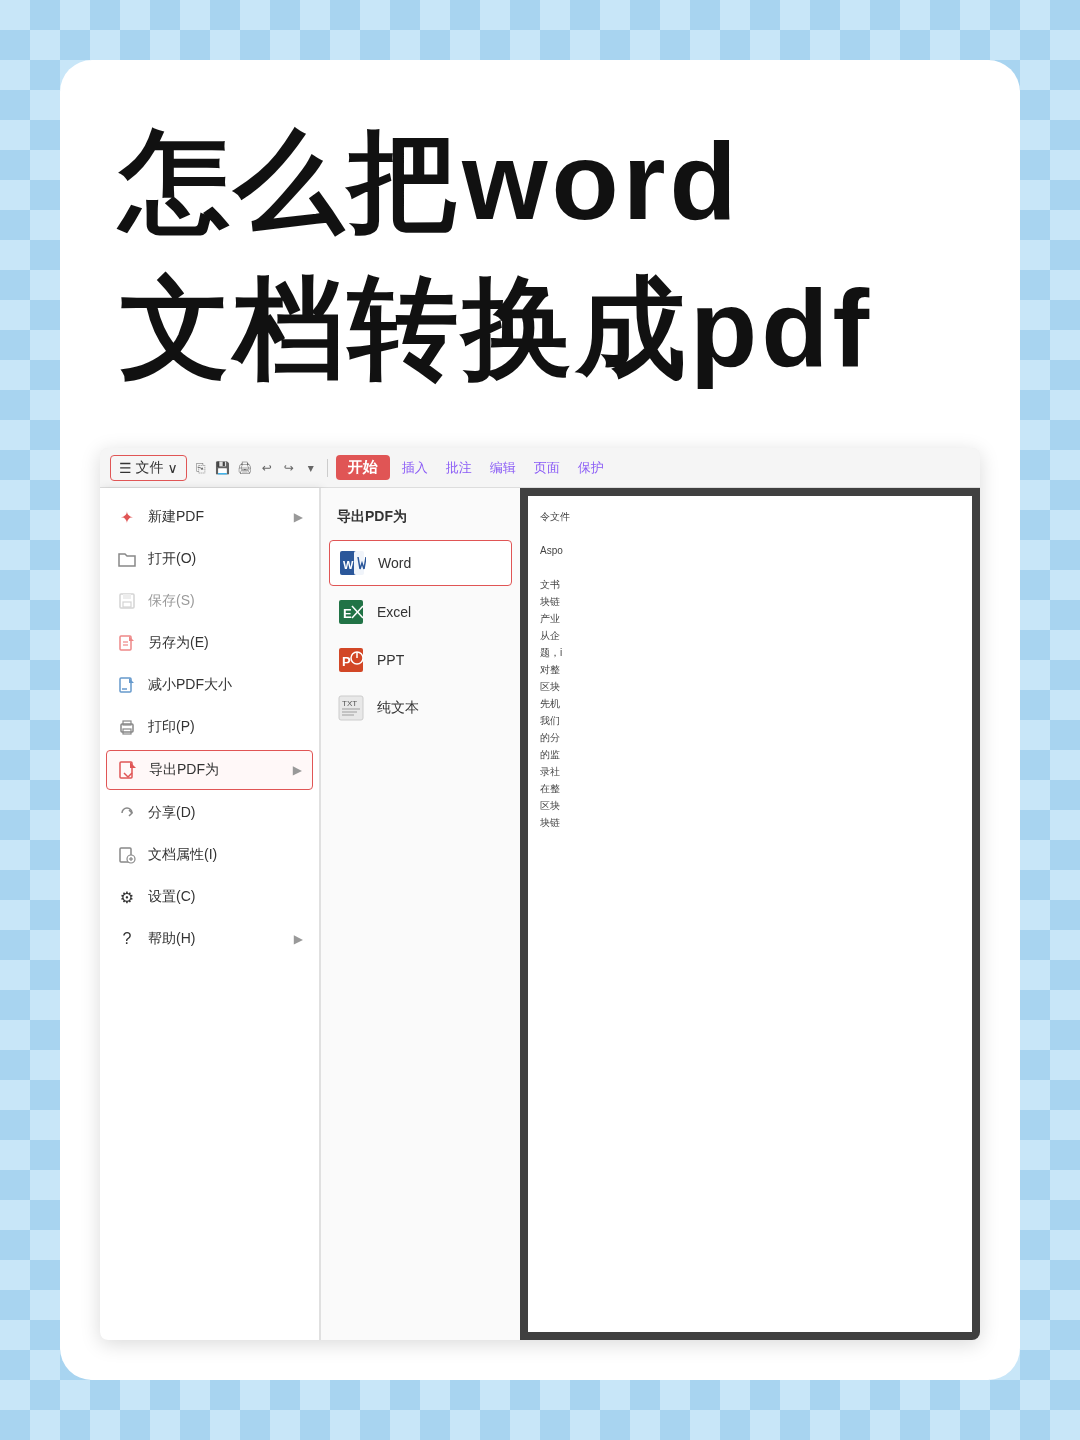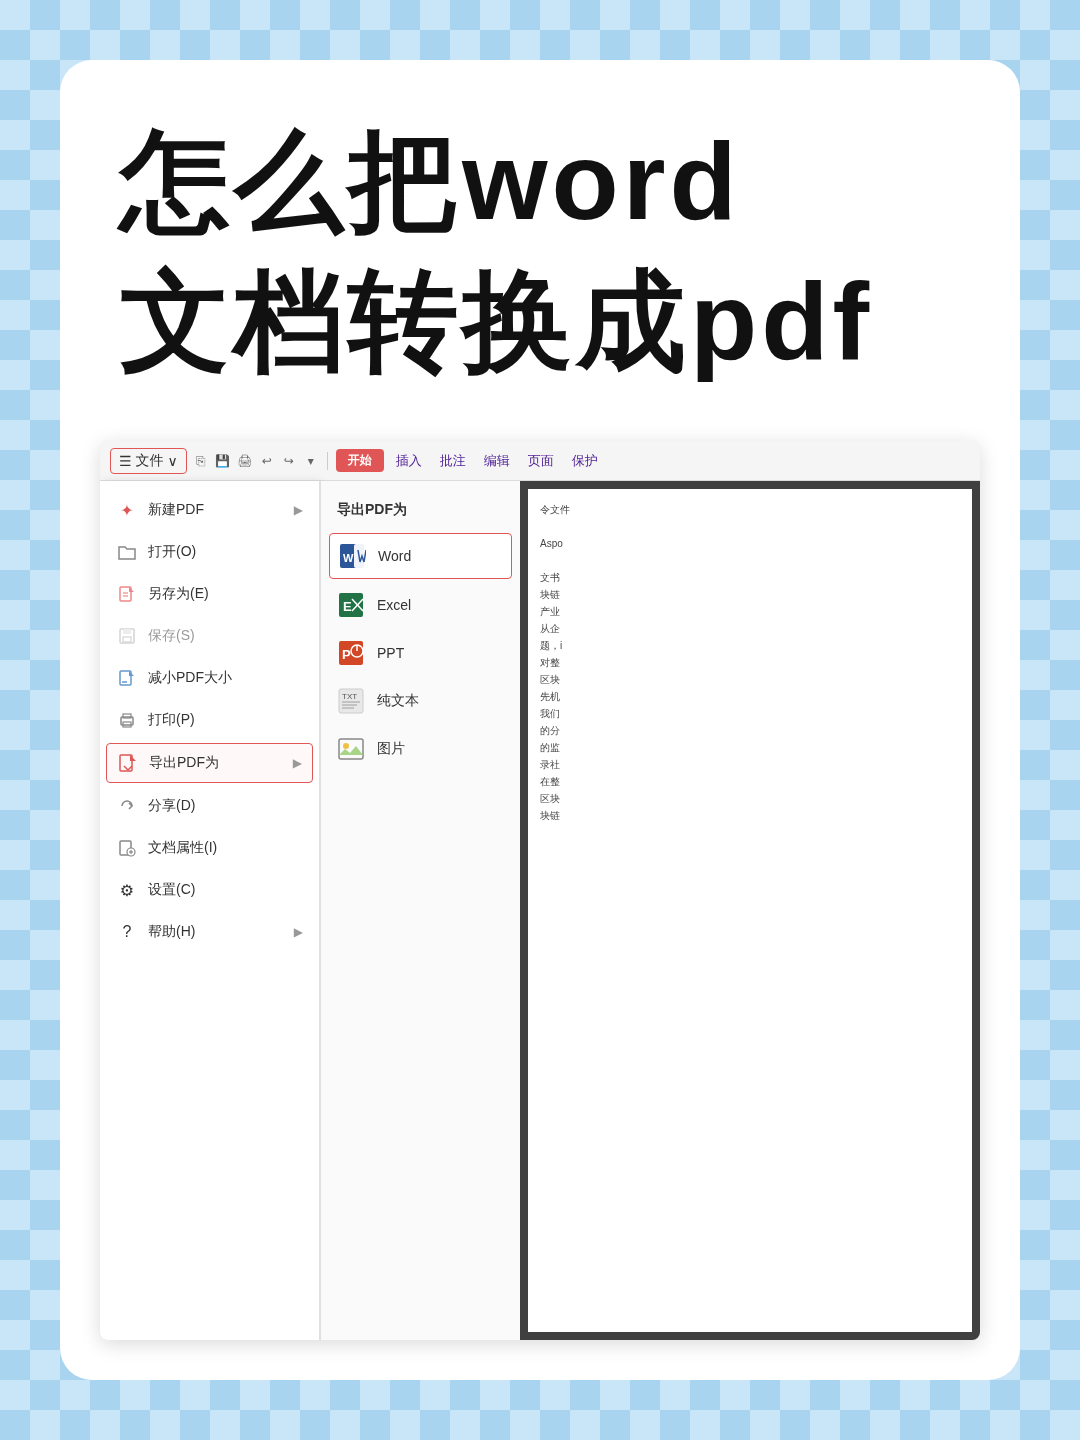--- a/index.html
+++ b/index.html
@@ -49,21 +49,21 @@
       line-height: 1.1;
       letter-spacing: 4px;
     }
 
     .title-line2 {
       font-size: 110px;
       font-weight: 900;
       color: #111;
       line-height: 1.1;
       letter-spacing: 4px;
-      margin-top: 19px;
+      margin-top: 26px;
     }
 
     .screenshot-container {
       width: 100%;
       background: #f0f0f0;
       border-radius: 8px;
       overflow: hidden;
       box-shadow: 0 4px 20px rgba(0,0,0,0.15);
       flex: 1;
       display: flex;
@@ -106,31 +106,31 @@
     .toolbar-sep {
       width: 1px;
       height: 18px;
       background: #ccc;
       margin: 0 2px;
     }
 
     .toolbar-btn {
       padding: 3px 6px;
       font-size: 13px;
-      color: #4c1d95;
+      color: #8b5cf6;
       border-radius: 4px;
       cursor: pointer;
     }
 
     .toolbar-btn-active {
       background: #e05555;
       color: white;
       padding: 3px 12px;
       border-radius: 4px;
-      font-size: 12px;
+      font-size: 15px;
       font-weight: bold;
     }
 
     
     .app-body {
       display: flex;
       flex: 1;
       position: relative;
     }
 
@@ -295,41 +295,41 @@
 
         <div class="menu-item">
           <span class="menu-icon">
             <svg width="20" height="20" viewBox="0 0 20 20">
                 <path d="M2 5h6l2 2h8v10H2z" fill="none" stroke="#888" stroke-width="1.5"></path>
               </svg>
           </span>
           <span>打开(O)</span>
         </div>
 
+        <div class="menu-item" style="opacity:0.5;">
+          <span class="menu-icon">
+            <svg width="20" height="20" viewBox="0 0 20 20">
+                <rect x="3" y="3" width="14" height="14" rx="1" fill="none" stroke="#aaa" stroke-width="1.5"></rect>
+                <rect x="6" y="3" width="8" height="5" fill="#ddd"></rect>
+                <rect x="6" y="11" width="8" height="5" fill="none" stroke="#aaa" stroke-width="1.2"></rect>
+              </svg>
+          </span>
+          <span>保存(S)</span>
+        </div>
+
         <div class="menu-item">
           <span class="menu-icon">
             <svg width="20" height="20" viewBox="0 0 20 20">
                 <rect x="3" y="3" width="11" height="14" rx="1" fill="none" stroke="#e88" stroke-width="1.5"></rect>
                 <path d="M12 3l5 5h-5z" fill="#e88"></path>
                 <line x1="6" y1="9" x2="11" y2="9" stroke="#e88" stroke-width="1.2"></line>
                 <line x1="6" y1="12" x2="11" y2="12" stroke="#e88" stroke-width="1.2"></line>
               </svg>
           </span>
           <span>另存为(E)</span>
-        </div>
-
-        <div class="menu-item" style="opacity:0.5;">
-          <span class="menu-icon">
-            <svg width="20" height="20" viewBox="0 0 20 20">
-                <rect x="3" y="3" width="14" height="14" rx="1" fill="none" stroke="#aaa" stroke-width="1.5"></rect>
-                <rect x="6" y="3" width="8" height="5" fill="#ddd"></rect>
-                <rect x="6" y="11" width="8" height="5" fill="none" stroke="#aaa" stroke-width="1.2"></rect>
-              </svg>
-          </span>
-          <span>保存(S)</span>
         </div>
 
         <div class="menu-item">
           <span class="menu-icon">
             <svg width="20" height="20" viewBox="0 0 20 20">
                 <rect x="3" y="3" width="11" height="14" rx="1" fill="none" stroke="#6699cc" stroke-width="1.5"></rect>
                 <path d="M12 3l5 5h-5z" fill="#6699cc"></path>
                 <line x1="5" y1="14" x2="10" y2="14" stroke="#6699cc" stroke-width="1.5"></line>
               </svg>
           </span>
@@ -439,30 +439,20 @@
               <rect x="2" y="2" width="24" height="24" rx="2" fill="#e8e8e8" stroke="#ccc"></rect>
               <text x="5" y="12" font-size="8" fill="#555">TXT</text>
               <line x1="5" y1="15" x2="23" y2="15" stroke="#aaa" stroke-width="1.2"></line>
               <line x1="5" y1="18" x2="20" y2="18" stroke="#aaa" stroke-width="1.2"></line>
               <line x1="5" y1="21" x2="17" y2="21" stroke="#aaa" stroke-width="1.2"></line>
             </svg>
           </span>
           <span>纯文本</span>
         </div>
 
-        <div class="submenu-item">
-          <span class="submenu-icon">
-            <svg width="28" height="28" viewBox="0 0 28 28">
-              <rect x="2" y="4" width="24" height="20" rx="2" fill="none" stroke="#888" stroke-width="1.5"></rect>
-              <circle cx="9" cy="11" r="3" fill="#f0c040"></circle>
-              <path d="M2 20 L8 14 L13 18 L19 11 L26 20z" fill="#a8d488"></path>
-            </svg>
-          </span>
-          <span>图片</span>
-        </div>
 
       </div>
 
       <div class="doc-preview">
         <div class="doc-preview-inner">
           <div>令文件</div>
           <br>
           <div>Aspo</div>
           <br>
           <div>文书</div>

